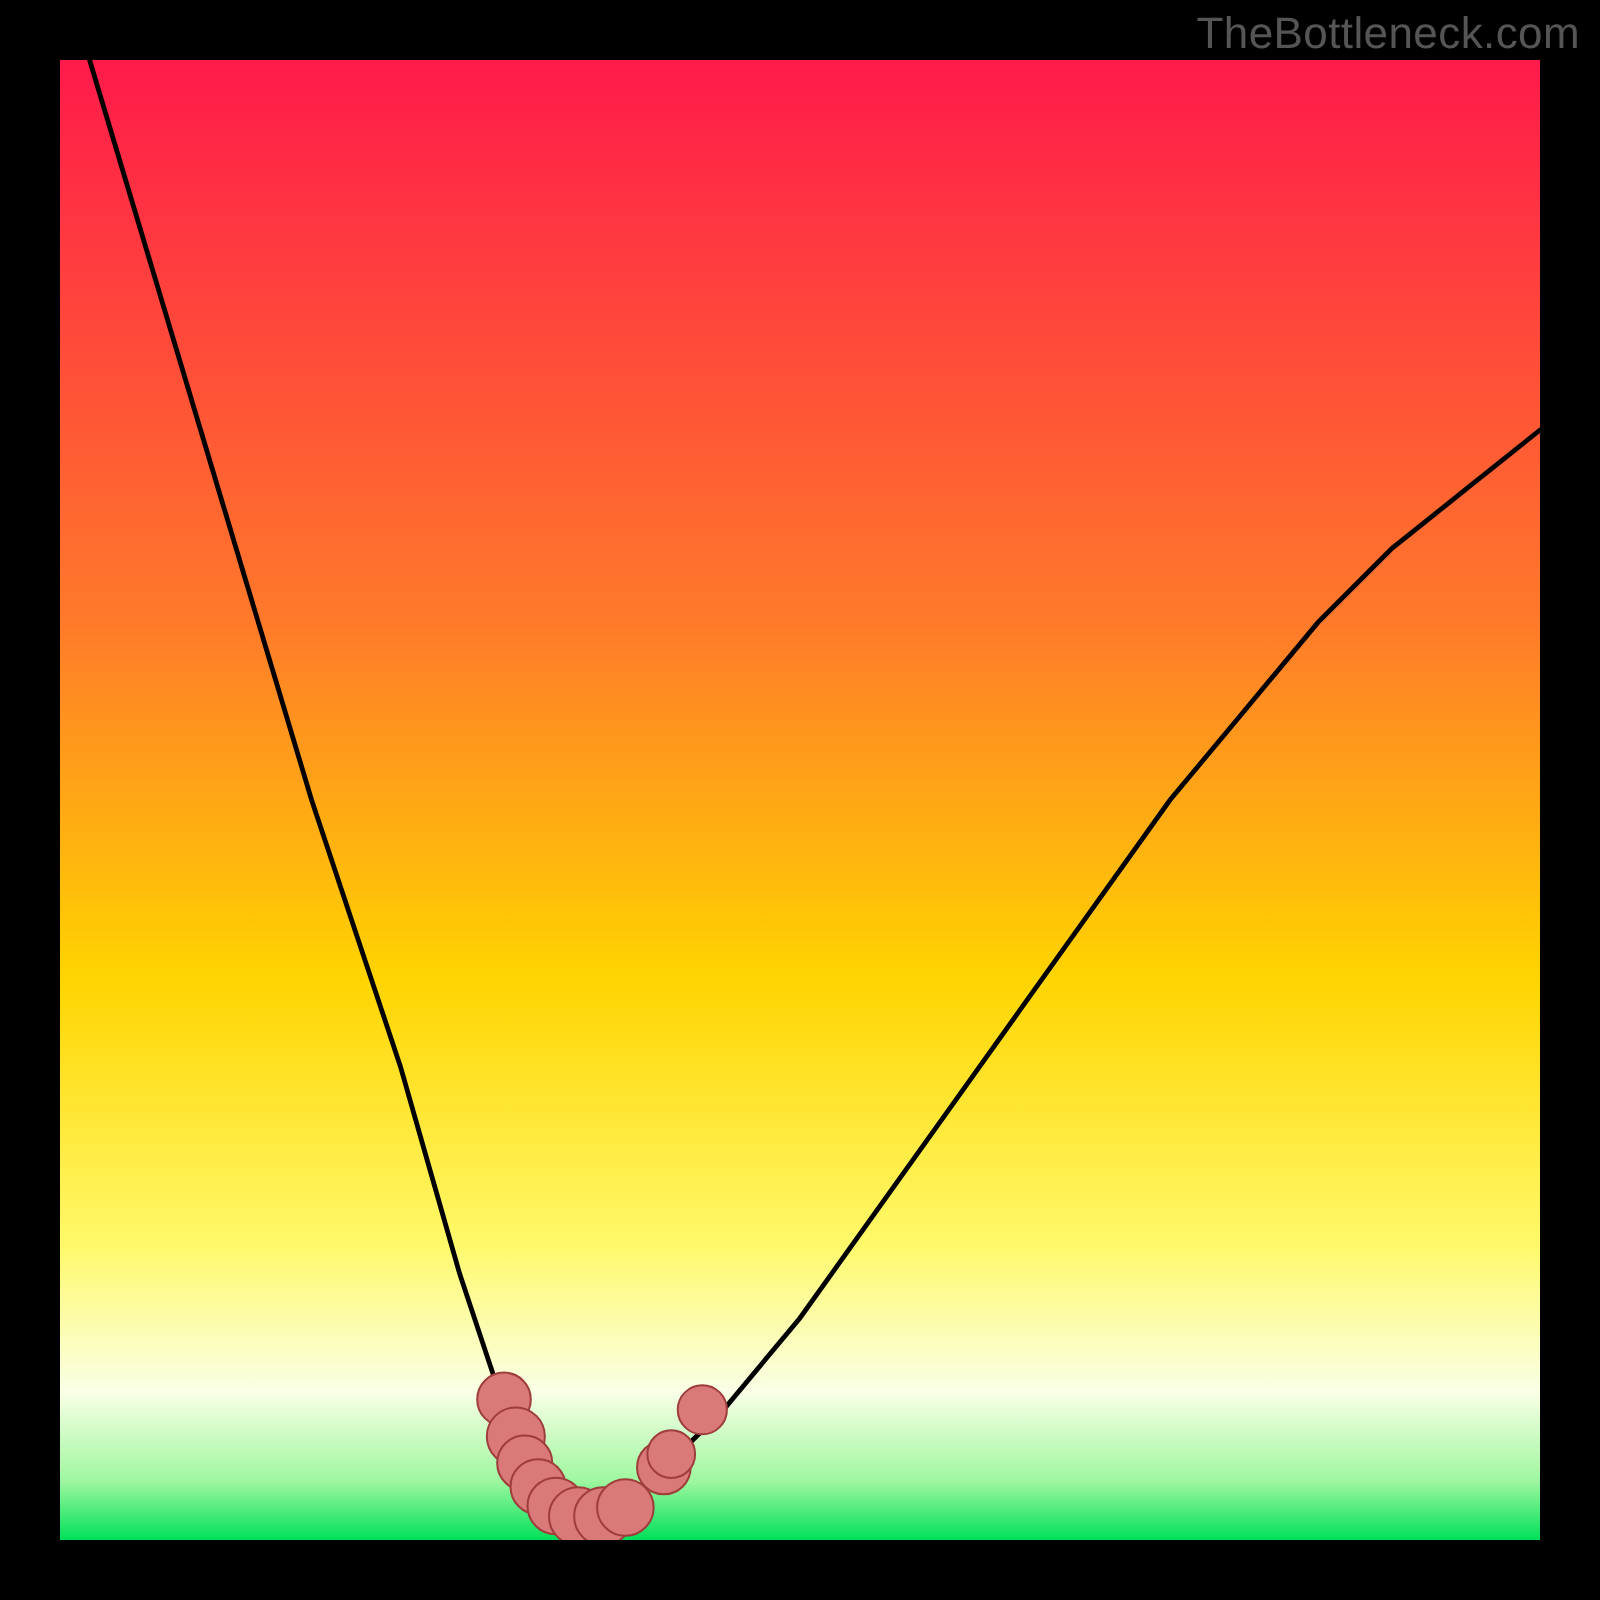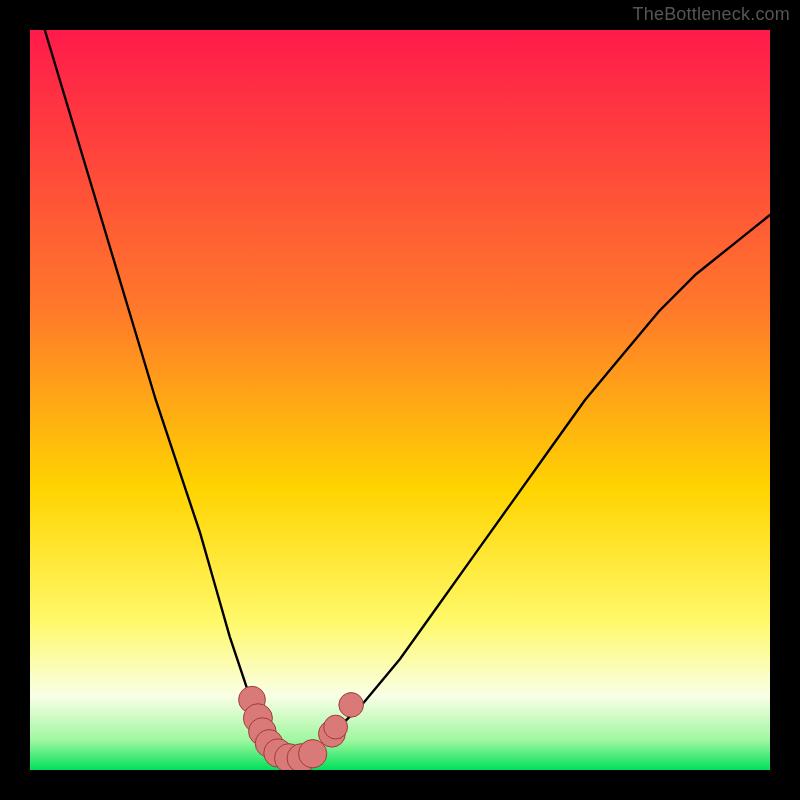--- a/index.html
+++ b/index.html
@@ -28,21 +28,21 @@
   .plot svg {
     display: block;
     width: 740px;
     height: 740px;
   }
   .watermark {
     position: absolute;
     top: 4px;
     right: 10px;
     color: #555;
-    font-size: 18px;
+    font-size: 22px;
     letter-spacing: 0.2px;
     font-weight: 500;
     user-select: none;
   }
 </style>
 </head>
 <body>
 
 <div class="frame">
 

